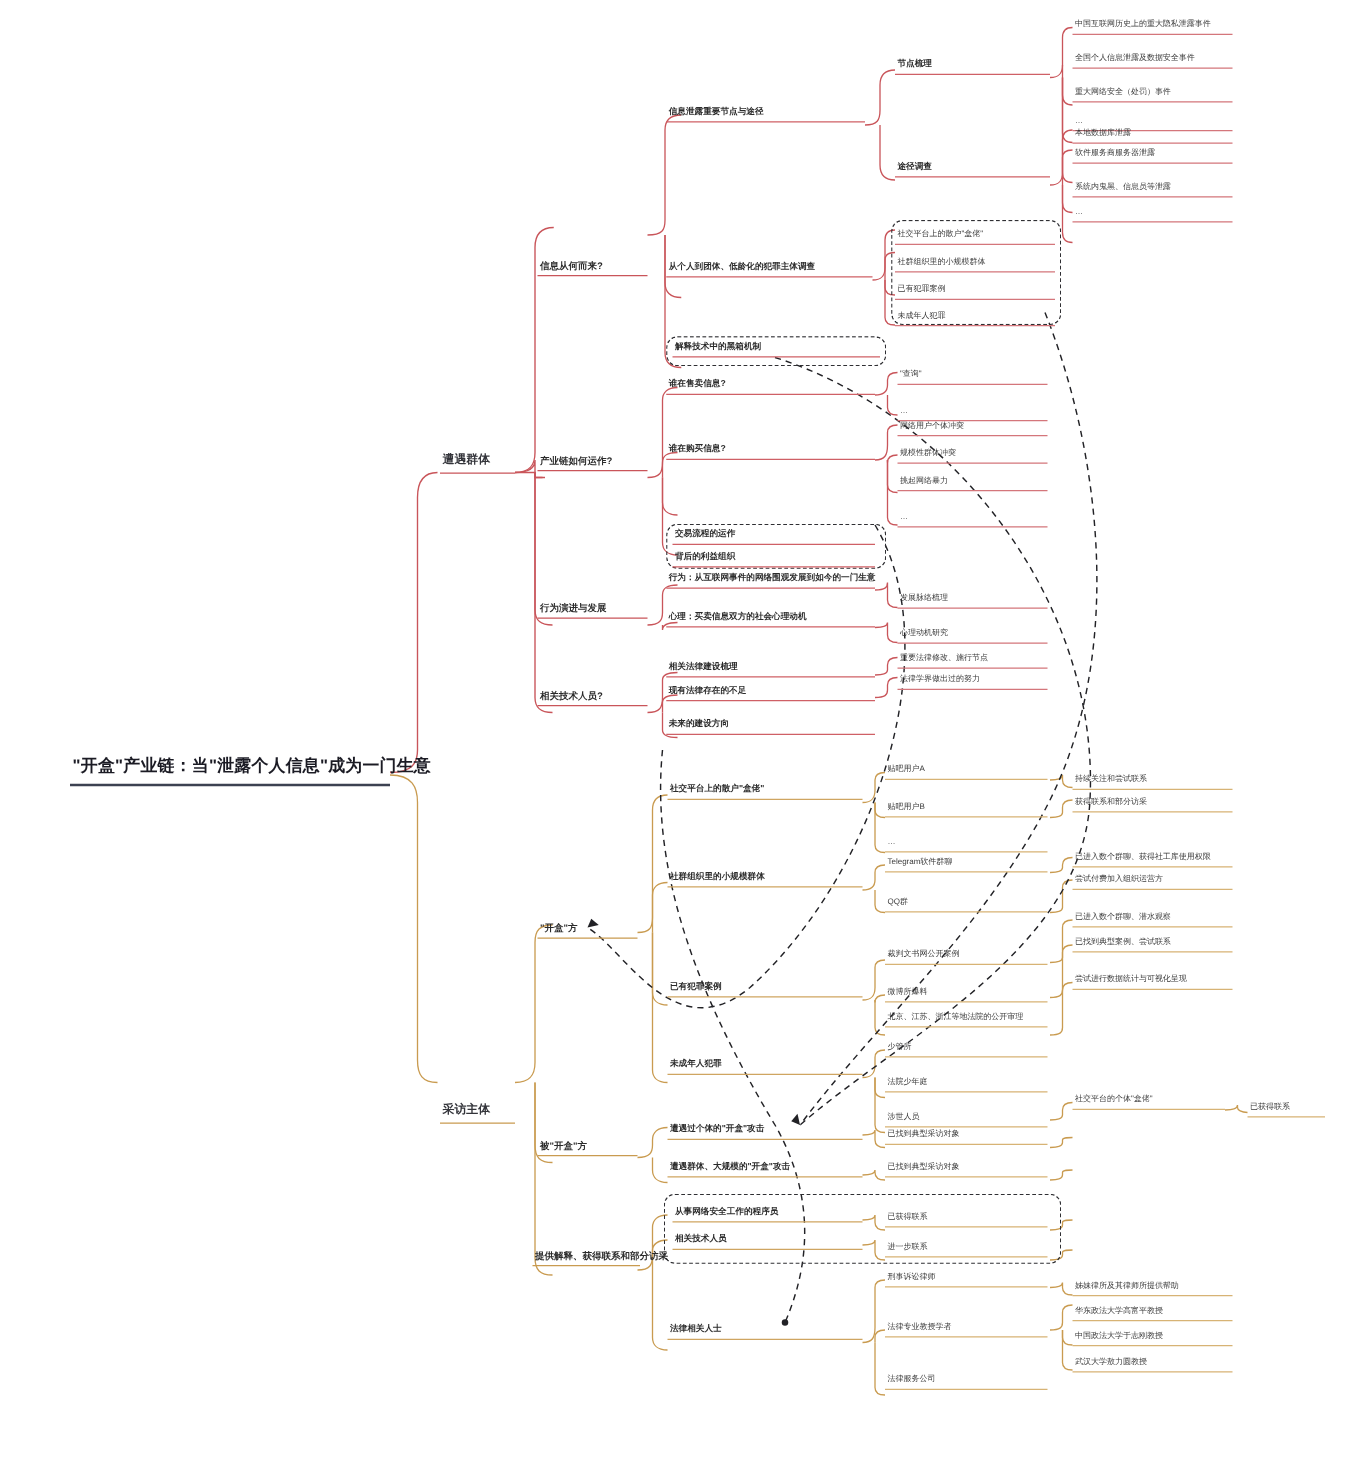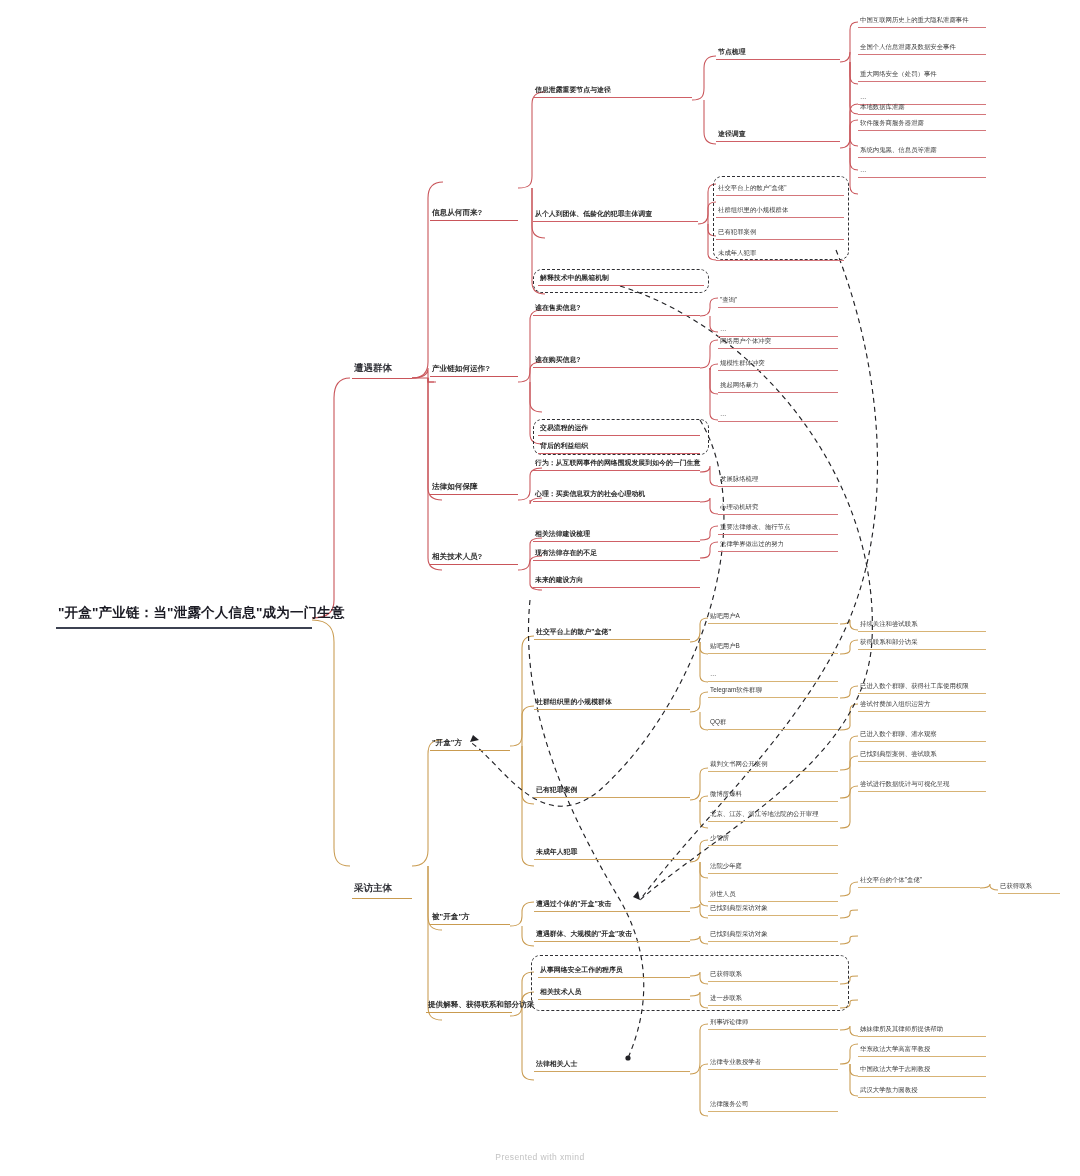--- a/index.html
+++ b/index.html
@@ -253,21 +253,21 @@
     <span class="txt">采访主体</span>
   </div>
 
   <div class="node lvl2 red" style="left:430px;top:170px;width:88px;margin-top:38px;">
     <span class="txt">信息从何而来?</span>
     </div>
   <div class="node lvl2 red" style="left:430px;top:364px;width:88px;">
     <span class="txt">产业链如何运作?</span>
     </div>
   <div class="node lvl2 red" style="left:430px;top:482px;width:88px;">
-    <span class="txt">法律如何保障</span>
+    <span class="txt">行为演进与发展</span>
     </div>
   <div class="node lvl2 red" style="left:430px;top:552px;width:88px;">
     <span class="txt">相关技术人员?</span>
     </div>
 
   <div class="node lvl3 red" style="left:533px;top:86px;width:159px;">
     <span class="txt">信息泄露重要节点与途径</span>
     </div>
   <div class="node lvl3 red" style="left:533px;top:210px;width:165px;">
     <span class="txt">从个人到团体、低龄化的犯罪主体调查</span>
@@ -518,15 +518,14 @@
   <div class="node lvl4 gold" style="left:858px;top:1045px;width:128px;">
     <span class="txt">华东政法大学高富平教授</span>
     </div>
   <div class="node lvl4 gold" style="left:858px;top:1065px;width:128px;">
     <span class="txt">中国政法大学于志刚教授</span>
     </div>
   <div class="node lvl4 gold" style="left:858px;top:1086px;width:128px;">
     <span class="txt">武汉大学敖力圆教授</span>
     </div>
 
-  <div class="footer">Presented with xmind</div>
 
 </div>
 
 </body></html>

